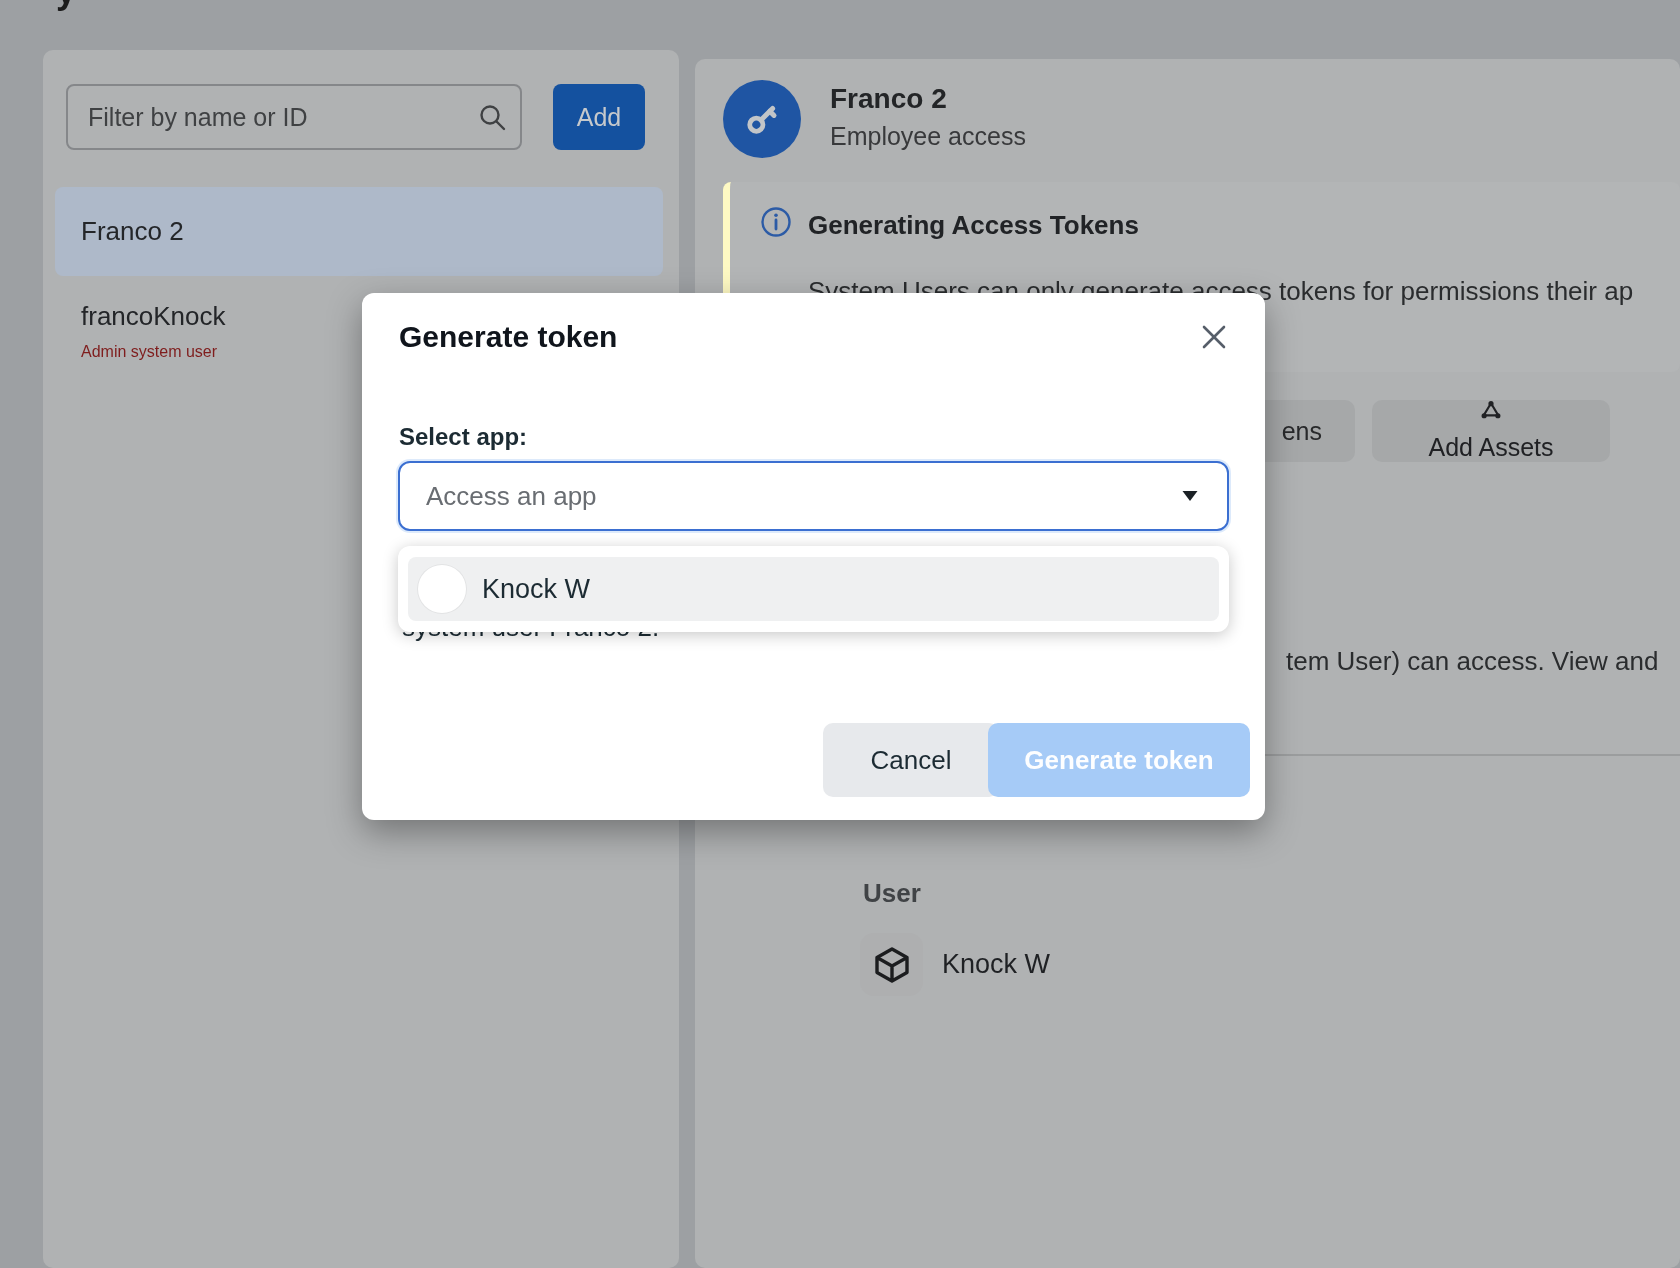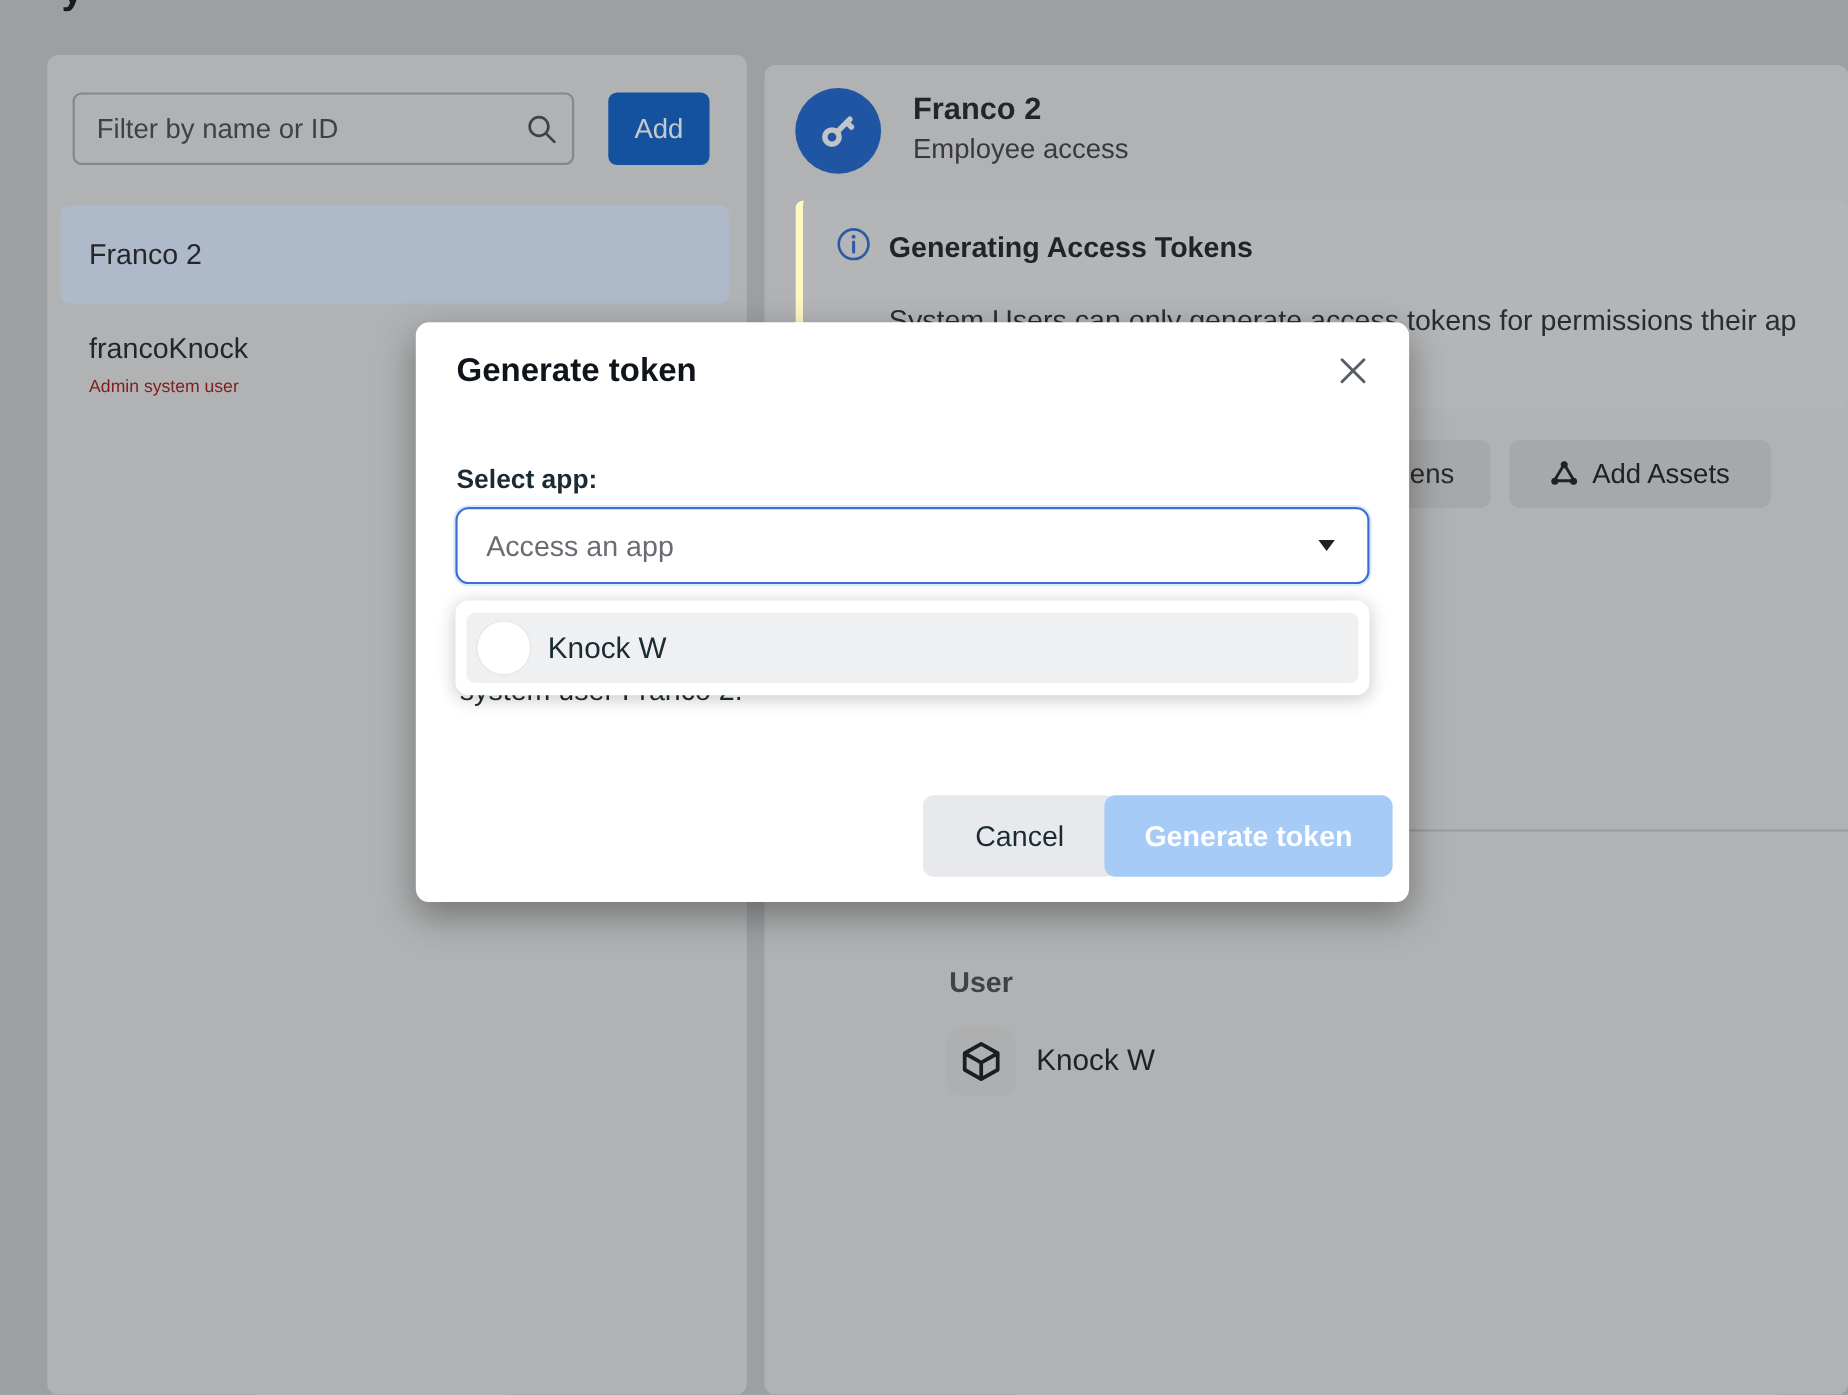--- a/index.html
+++ b/index.html
@@ -55,31 +55,31 @@
     border-left:7px solid #fef9c3;border-radius:8px;}
   .info-icon{position:absolute;left:30px;top:24px;width:32px;height:32px;}
   .banner-title{position:absolute;left:78px;top:28px;font-size:26px;font-weight:700;color:#212326;}
   .banner-desc{position:absolute;left:78px;top:94px;width:880px;font-size:26px;color:#2a2c2e;
     white-space:nowrap;overflow:hidden;}
   .gray-btn{background:#a6a8a9;border-radius:10px;cursor:pointer;}
   .btn-clipped{left:455px;top:341px;width:205px;height:62px;
     display:flex;align-items:center;justify-content:flex-end;padding-right:33px;
     font-size:25px;color:#28292b;}
   .btn-assets{left:677px;top:341px;width:238px;height:62px;
-    display:flex;align-items:center;justify-content:center;gap:12px;font-size:25px;color:#202124;}
+    display:flex;align-items:center;justify-content:center;gap:12px;font-size:25px;color:#202124;flex-direction:column;}
   .para-clipped{left:591px;top:587px;font-size:26px;color:#2a2c2e;white-space:nowrap;}
   .h-divider{left:405px;top:695px;width:580px;height:2px;background:#9b9d9e;}
   .apps-heading{left:168px;top:819px;font-size:26px;font-weight:700;color:#404346;}
   .app-row{left:165px;top:874px;height:63px;display:flex;align-items:center;gap:19px;}
   .app-tile{width:63px;height:63px;background:#aeafb0;border-radius:14px;
     display:flex;align-items:center;justify-content:center;}
   .app-name{font-size:27px;color:#1f2124;}
 
   
-  .modal{left:378px;top:293px;width:903px;height:527px;background:#fff;border-radius:12px;
+  .modal{left:362px;top:293px;width:903px;height:527px;background:#fff;border-radius:12px;
     box-shadow:0 12px 34px rgba(0,0,0,0.35);z-index:10;}
   .m-title{left:37px;top:27px;font-size:30px;font-weight:700;color:#10151c;}
   .m-close{left:836px;top:28px;width:32px;height:32px;cursor:pointer;}
   .m-label{left:37px;top:130px;font-size:24px;font-weight:700;color:#1c2b33;}
   .m-select{left:36px;top:168px;width:831px;height:70px;background:#fff;
     border:2px solid var(--select-border-focus);border-radius:12px;cursor:pointer;
     box-shadow:0 0 0 2px rgba(27,116,228,0.15);
     display:flex;align-items:center;justify-content:space-between;padding:0 28px 0 26px;}
   .m-select .ph{font-size:26px;color:#696d72;}
   .m-desc-clipped{left:40px;top:319px;font-size:26px;color:#1c2b33;z-index:1;}
@@ -154,20 +154,21 @@
   <div class="abs gray-btn btn-assets">
     <svg width="26" height="26" viewBox="0 0 26 26">
       <path d="M13 4 L22 19 L4 19 Z" fill="none" stroke="#202124" stroke-width="2.6" stroke-linejoin="round"></path>
       <circle cx="13" cy="4.5" r="3.2" fill="#202124"></circle>
       <circle cx="4.5" cy="19.5" r="3.2" fill="#202124"></circle>
       <circle cx="21.5" cy="19.5" r="3.2" fill="#202124"></circle>
     </svg>
     <span>Add Assets</span>
   </div>
 
+  <div class="abs para-clipped">tem User) can access. View and</div>
 
   <div class="abs h-divider"></div>
 
   <div class="abs apps-heading">User</div>
 
   <div class="abs app-row">
     <div class="app-tile">
       <svg width="40" height="40" viewBox="0 0 40 40">
         <path d="M20 4 L35 12.5 L35 27.5 L20 36 L5 27.5 L5 12.5 Z M5 12.5 L20 21 L35 12.5 M20 21 L20 36" fill="none" stroke="#1c1d1f" stroke-width="3.4" stroke-linejoin="round"></path>
       </svg>

